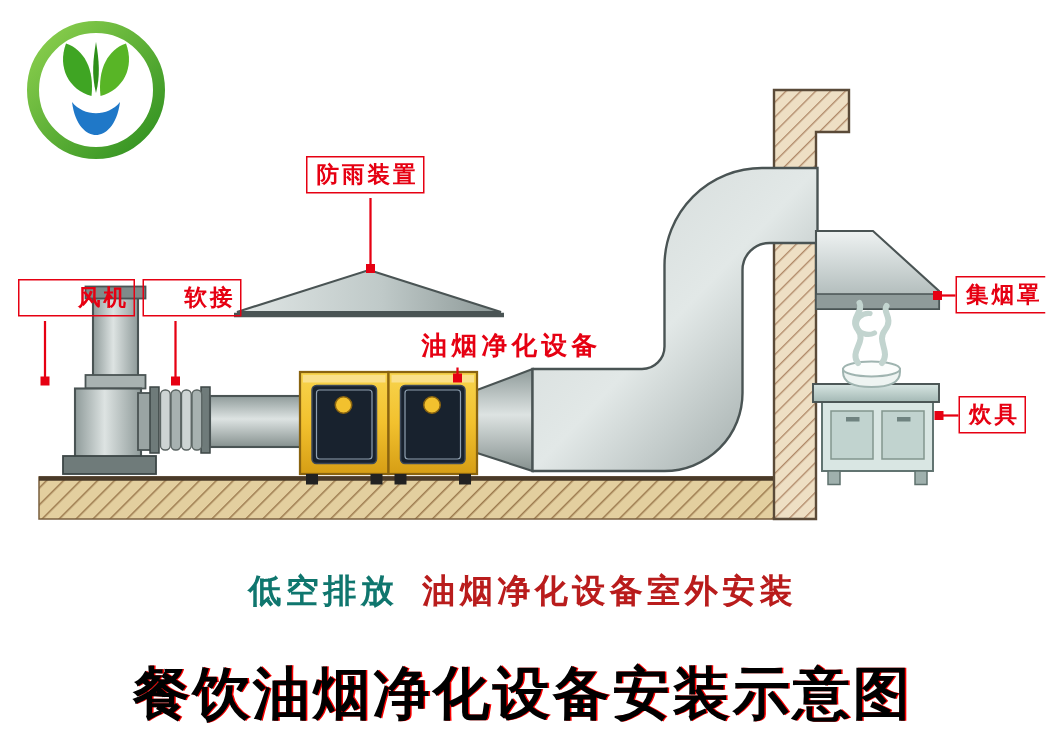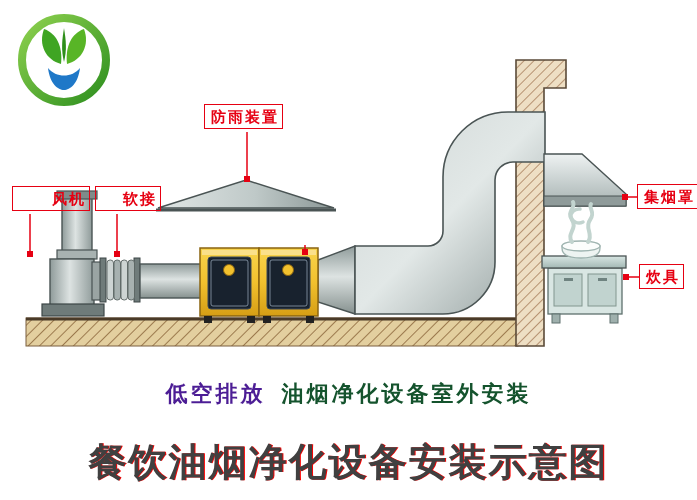--- a/index.html
+++ b/index.html
@@ -11,25 +11,25 @@
   .label{
     position:absolute;color:#e60012;border:1px solid #e60012;
     font-weight:bold;font-size:15px;line-height:1;padding:4px 3px 4px 6px;
     letter-spacing:2px;white-space:nowrap;background:transparent;
   }
   .label.noborder{border:none;font-size:17px;letter-spacing:3px;padding:0;}
   .caption{
     position:absolute;top:379px;left:0;width:100%;text-align:center;
     font-size:22px;font-weight:bold;letter-spacing:3px;white-space:nowrap;
   }
-  .caption .blue{color:#4c1d95;}
-  .caption .red{color:#14532d;margin-left:16px;}
+  .caption .blue{color:#0f766e;}
+  .caption .red{color:#b91c1c;margin-left:16px;}
   .main-title{
     position:absolute;top:437px;left:0;width:100%;text-align:center;
-    font-size:38px;font-weight:900;color:#404040;letter-spacing:2px;
+    font-size:38px;font-weight:900;color:#000000;letter-spacing:2px;
     text-shadow:1px 0 0 #fb0000;white-space:nowrap;
   }
 </style>
 </head>
 <body>
 
 <div class="stage">
 
   <svg class="svg-layer" width="697" height="500" viewBox="0 0 697 500">
     <defs>
@@ -198,20 +198,21 @@
       <path d="M61,64 C46,60 38,45 44,29 C56,33 63,46 61,64 Z" fill="#3fa523"></path>
       <path d="M67,64 C82,60 90,45 84,29 C72,33 65,46 67,64 Z" fill="#58b526"></path>
       <path d="M64,62 C61,50 62,40 64,28 C66,40 67,50 64,62 Z" fill="#2e8f1a"></path>
       <path d="M48,68 C56,78 72,78 80,68 C78,84 70,90 64,90 C58,90 50,84 48,68 Z" fill="#1f78c8"></path>
     </g>
   </svg>
 
   <div class="label" style="left:204px;top:104px;">防雨装置</div>
   <div class="label" style="left:12px;top:186px;padding-left:39px;">风机</div>
   <div class="label" style="left:95px;top:186px;padding-left:27px;">软接</div>
+  <div class="label noborder" style="left:281px;top:222px;">油烟净化设备</div>
   <div class="label" style="left:637px;top:184px;">集烟罩</div>
   <div class="label" style="left:639px;top:264px;">炊具</div>
 
   <div class="caption">
     <span class="blue">低空排放</span><span class="red">油烟净化设备室外安装</span>
   </div>
   <div class="main-title">餐饮油烟净化设备安装示意图</div>
 
 </div>
 

